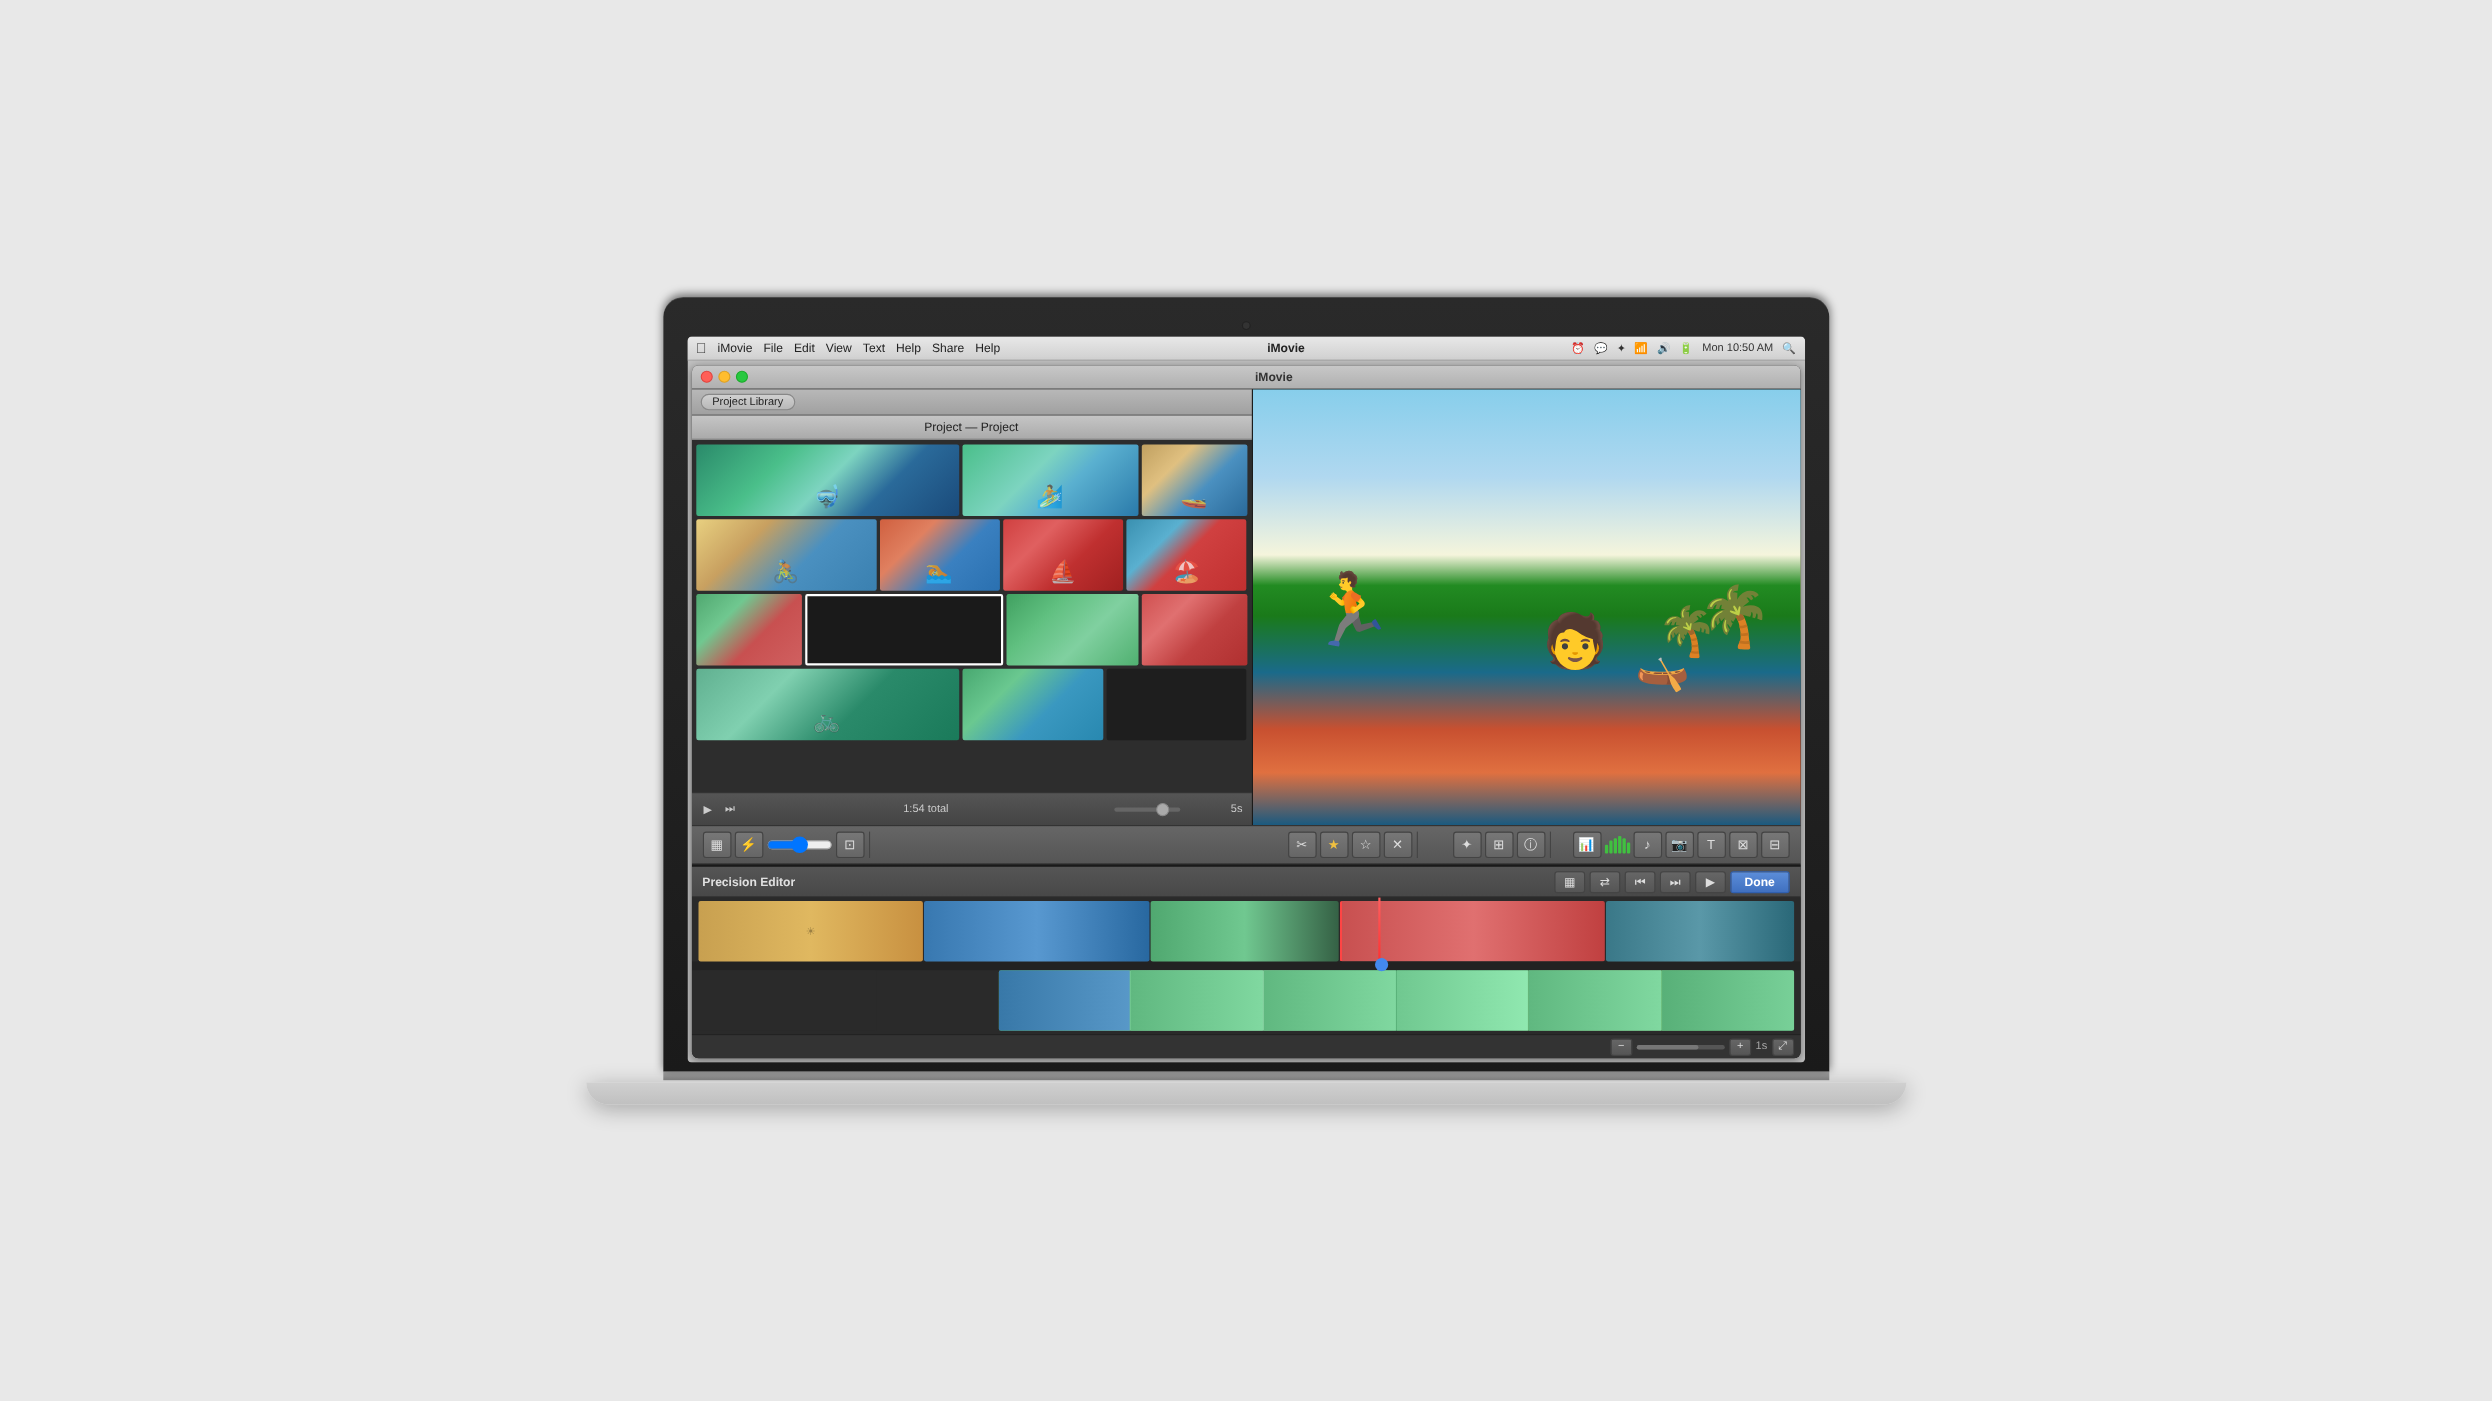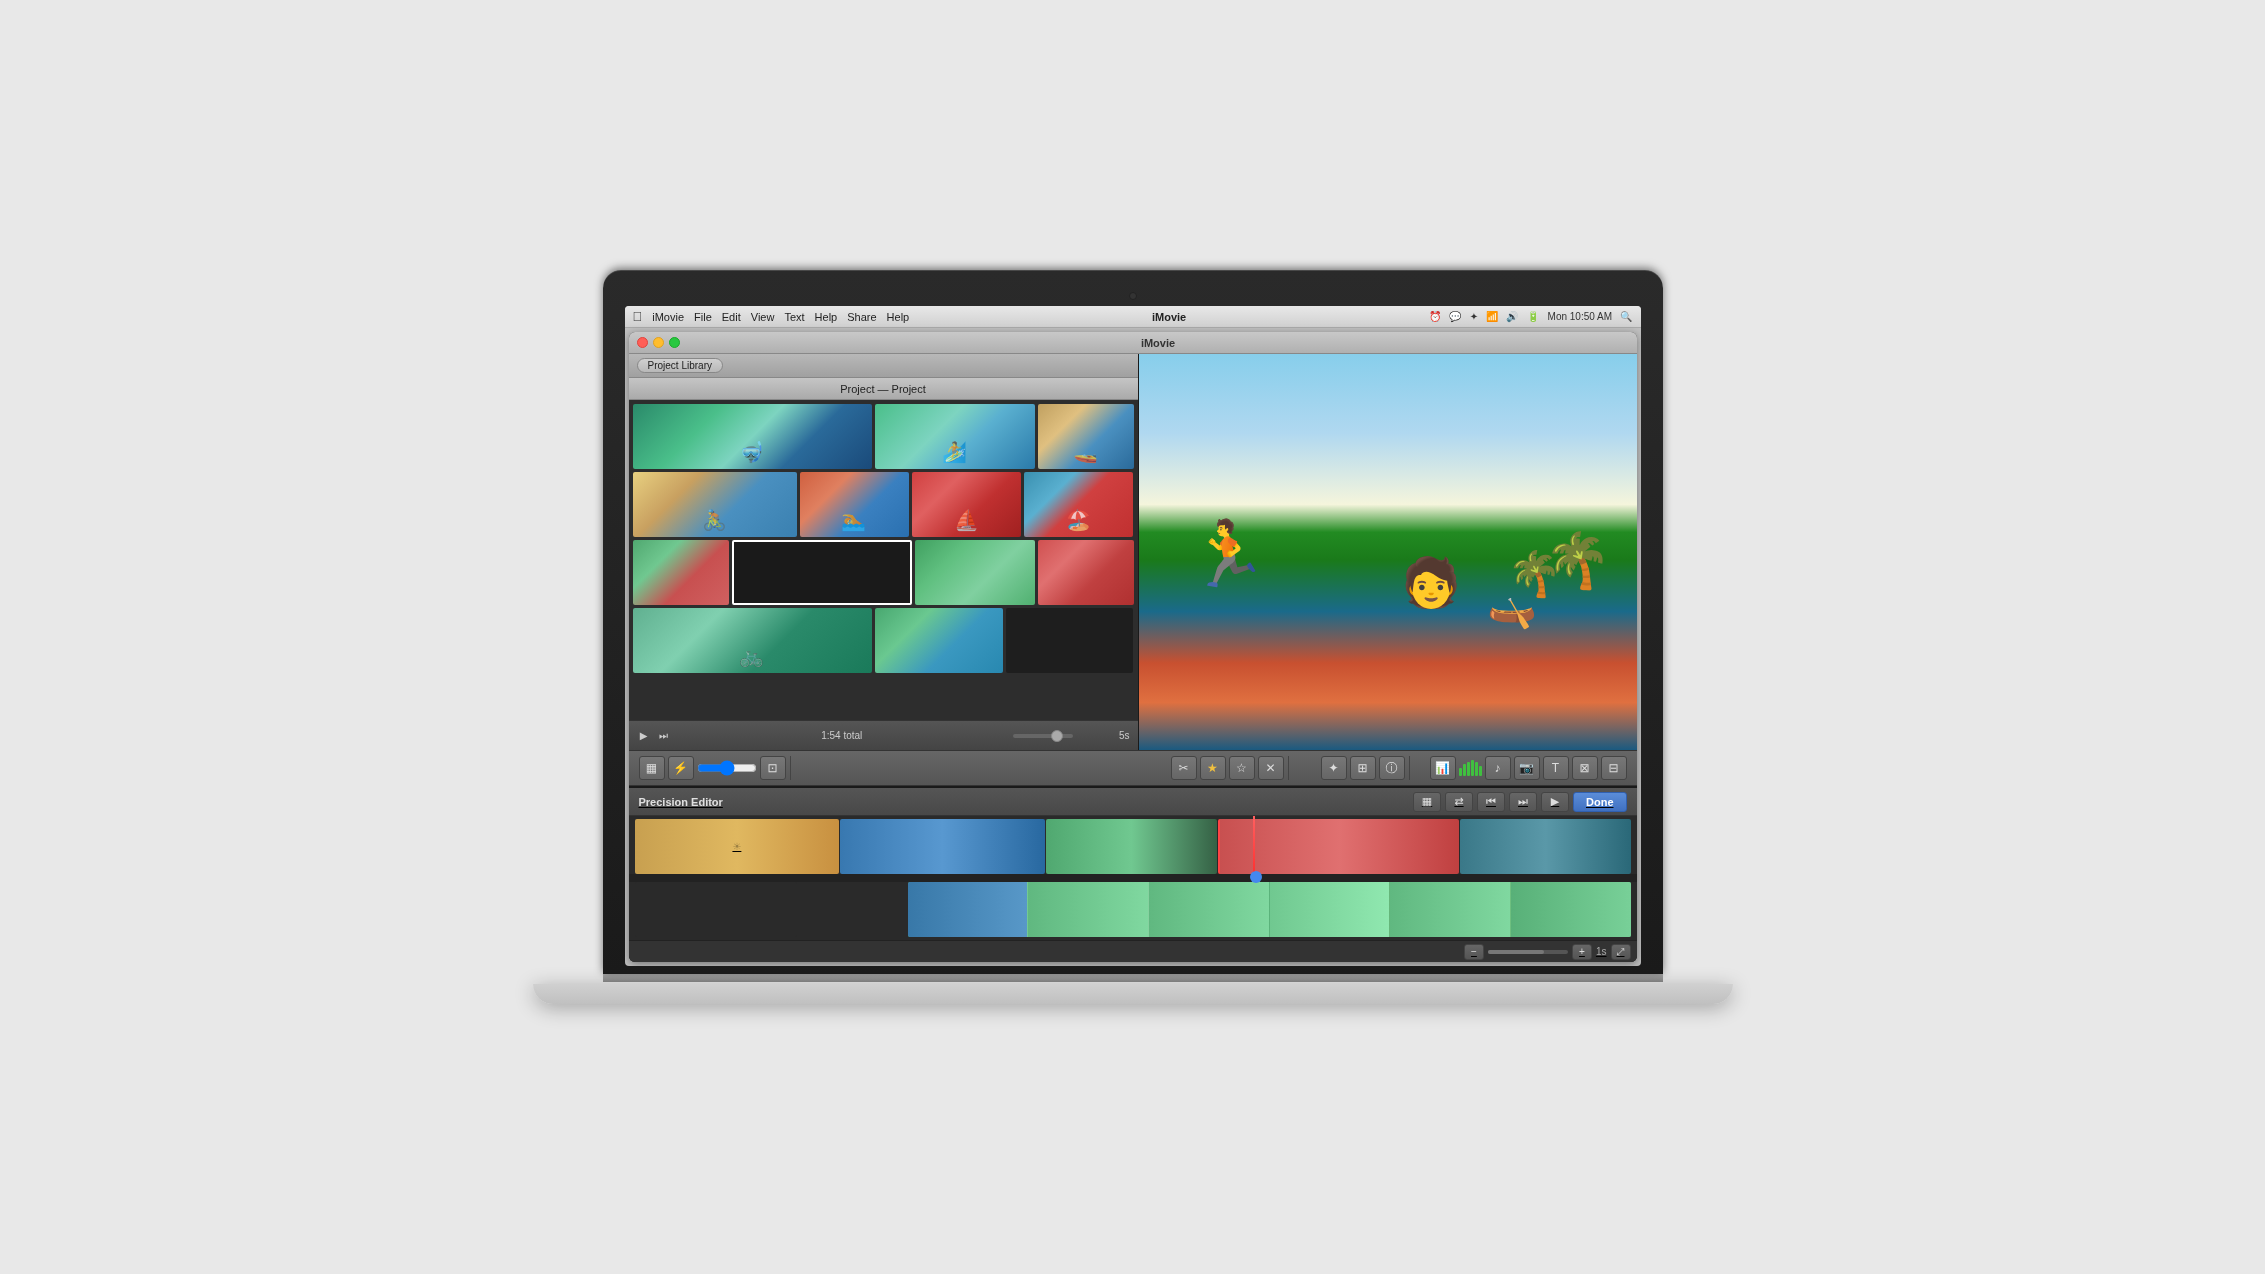--- a/index.html
+++ b/index.html
@@ -367,21 +367,20 @@
     
     .star-btn {
       color: #f0c040;
     }
 
     
     .precision-editor {
       background: #2a2a2a;
       border-top: 2px solid #1a1a1a;
       flex-shrink: 0;
-      text-decoration: underline;
     }
 
     .precision-header {
       background: linear-gradient(180deg, #555 0%, #484848 100%);
       height: 28px;
       display: flex;
       align-items: center;
       padding: 0 10px;
       border-bottom: 1px solid #333;
     }

